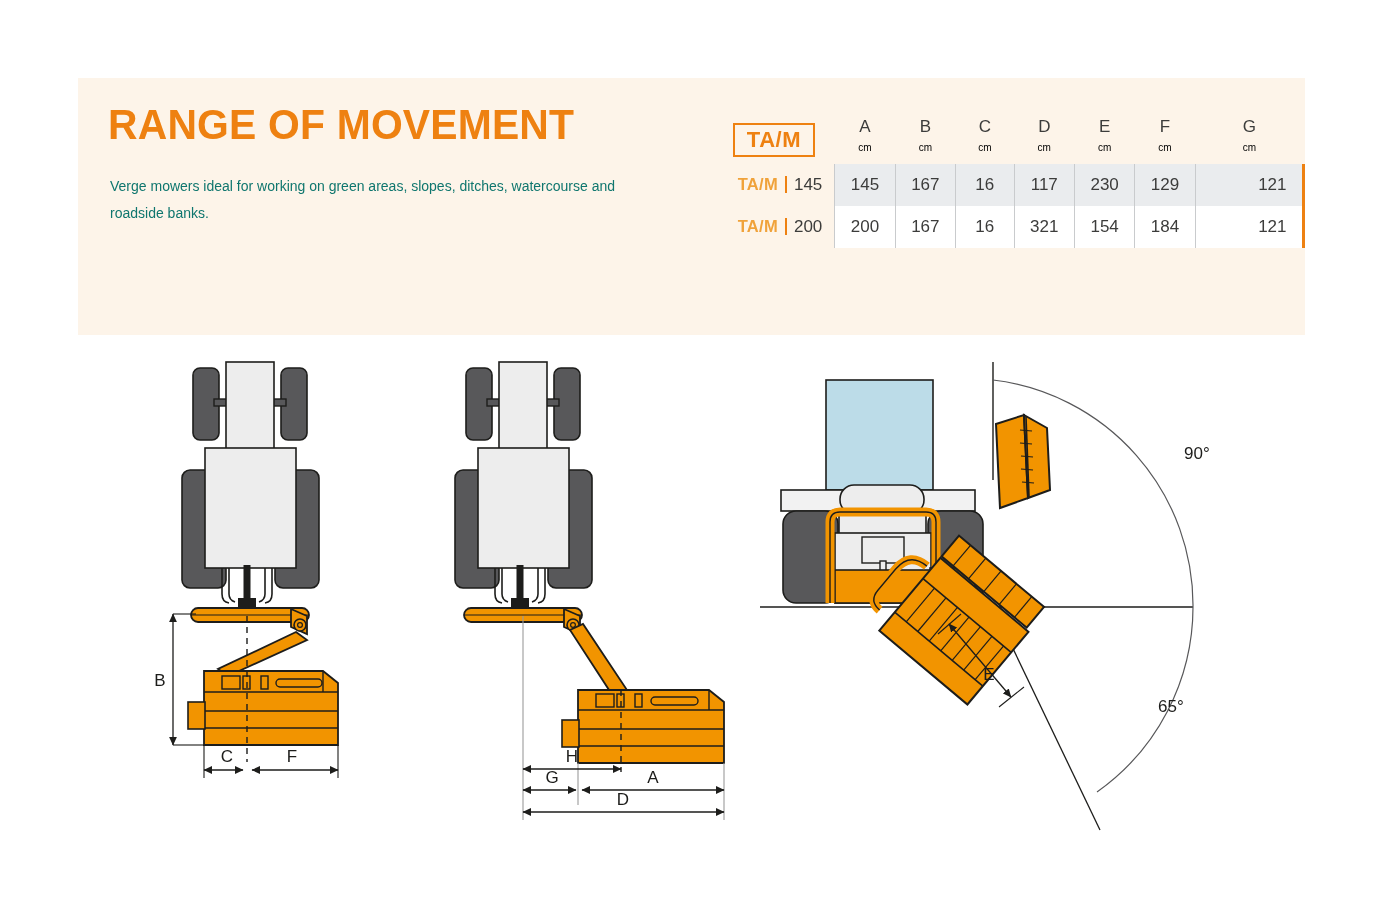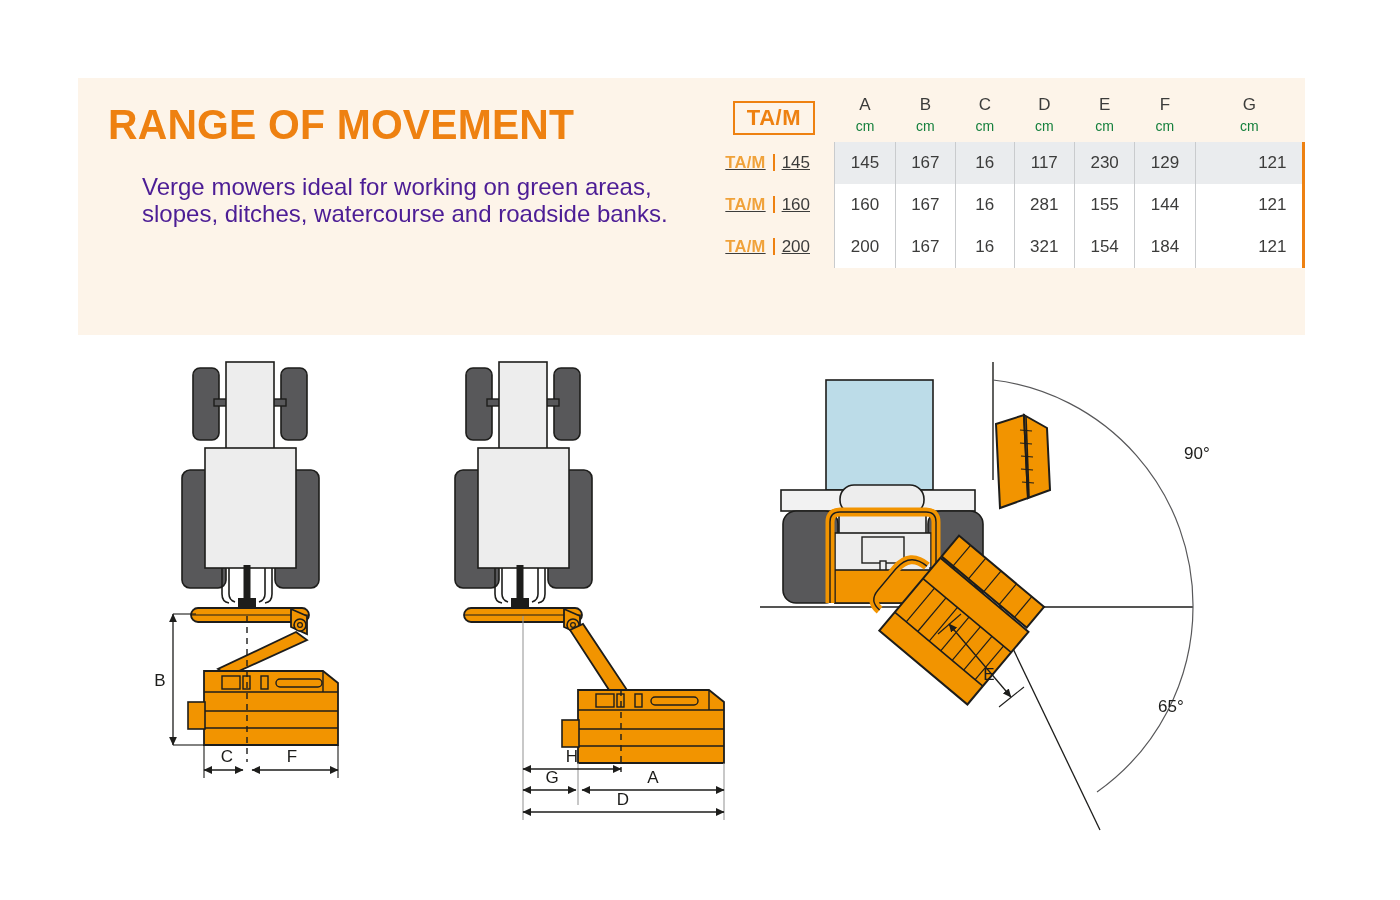--- a/index.html
+++ b/index.html
@@ -20,43 +20,43 @@
   .title{
     position:absolute;left:30px;top:22px;
     font-size:43px;font-weight:bold;color:#ee8111;
     letter-spacing:.2px;
     font-family:"Liberation Sans Narrow","Liberation Sans",sans-serif;
     transform:scaleX(.95);transform-origin:left top;
     white-space:nowrap;
   }
   .subtitle{
     position:absolute;left:32px;top:95px;width:540px;
-    font-size:24px;line-height:27px;color:#4c1d95;margin-left:32px;
+    font-size:14px;line-height:27px;color:#0f766e;
   }
 
   
   .tbl{position:absolute;left:635px;top:16px;}
-  table{border-collapse:collapse;}
+  table{border-collapse:collapse;margin-top:22px;}
   .badge-cell{width:115px;padding:0;vertical-align:middle;}
   .badge{
     display:inline-block;border:2px solid #ee8111;color:#ee8111;
     font-weight:bold;font-size:22px;padding:3px 12px 4px 12px;
     letter-spacing:.5px;line-height:1.05;
   }
   th.colh{
     width:64px;padding:0 0 6px 0;font-weight:normal;color:#3c3c3b;
     vertical-align:bottom;
   }
   .colh .let{display:block;font-size:17px;line-height:22px;}
-  .colh .unit{display:block;font-size:14px;line-height:20px;color:#15803d;}
+  .colh .unit{display:block;font-size:10px;line-height:20px;color:#000000;}
   .hdrow td,.hdrow th{border:none;}
 
   td.rowlab{
-    width:115px;text-align:center;padding:0 12px 0 0;white-space:nowrap;
-    font-size:17px;color:#3c3c3b;text-decoration:underline;
+    width:115px;text-align:right;padding:0 12px 0 0;white-space:nowrap;
+    font-size:17px;color:#3c3c3b;
   }
   td.rowlab .tam{color:#f0a23a;font-weight:bold;font-size:16.5px;letter-spacing:.3px;}
   td.rowlab .bar{display:inline-block;width:2px;height:17px;background:#ee8111;
                  vertical-align:-3px;margin:0 7px;}
   td.val{
     width:64px;text-align:center;font-size:17px;color:#3c3c3b;
     height:40px;border-left:1px solid #c9cbcd;
   }
   tr.body-row td.val:first-of-type{border-left:3px solid #ee8111;}
   tr.body-row td.val:last-child{border-right:3px solid #ee8111;padding-left:48px;}
@@ -123,32 +123,20 @@
             </td>
             <td class="val">145</td>
             <td class="val">167</td>
             <td class="val">16</td>
             <td class="val">117</td>
             <td class="val">230</td>
             <td class="val">129</td>
             <td class="val">121</td>
           </tr>
 
-          <tr class="body-row z1">
-            <td class="rowlab">
-              <span class="tam">TA/M</span><span class="bar"></span><span>160</span>
-            </td>
-            <td class="val">160</td>
-            <td class="val">167</td>
-            <td class="val">16</td>
-            <td class="val">281</td>
-            <td class="val">155</td>
-            <td class="val">144</td>
-            <td class="val">121</td>
-          </tr>
 
 
           <tr class="body-row z1">
             <td class="rowlab">
               <span class="tam">TA/M</span><span class="bar"></span><span>200</span>
             </td>
             <td class="val">200</td>
             <td class="val">167</td>
             <td class="val">16</td>
             <td class="val">321</td>

